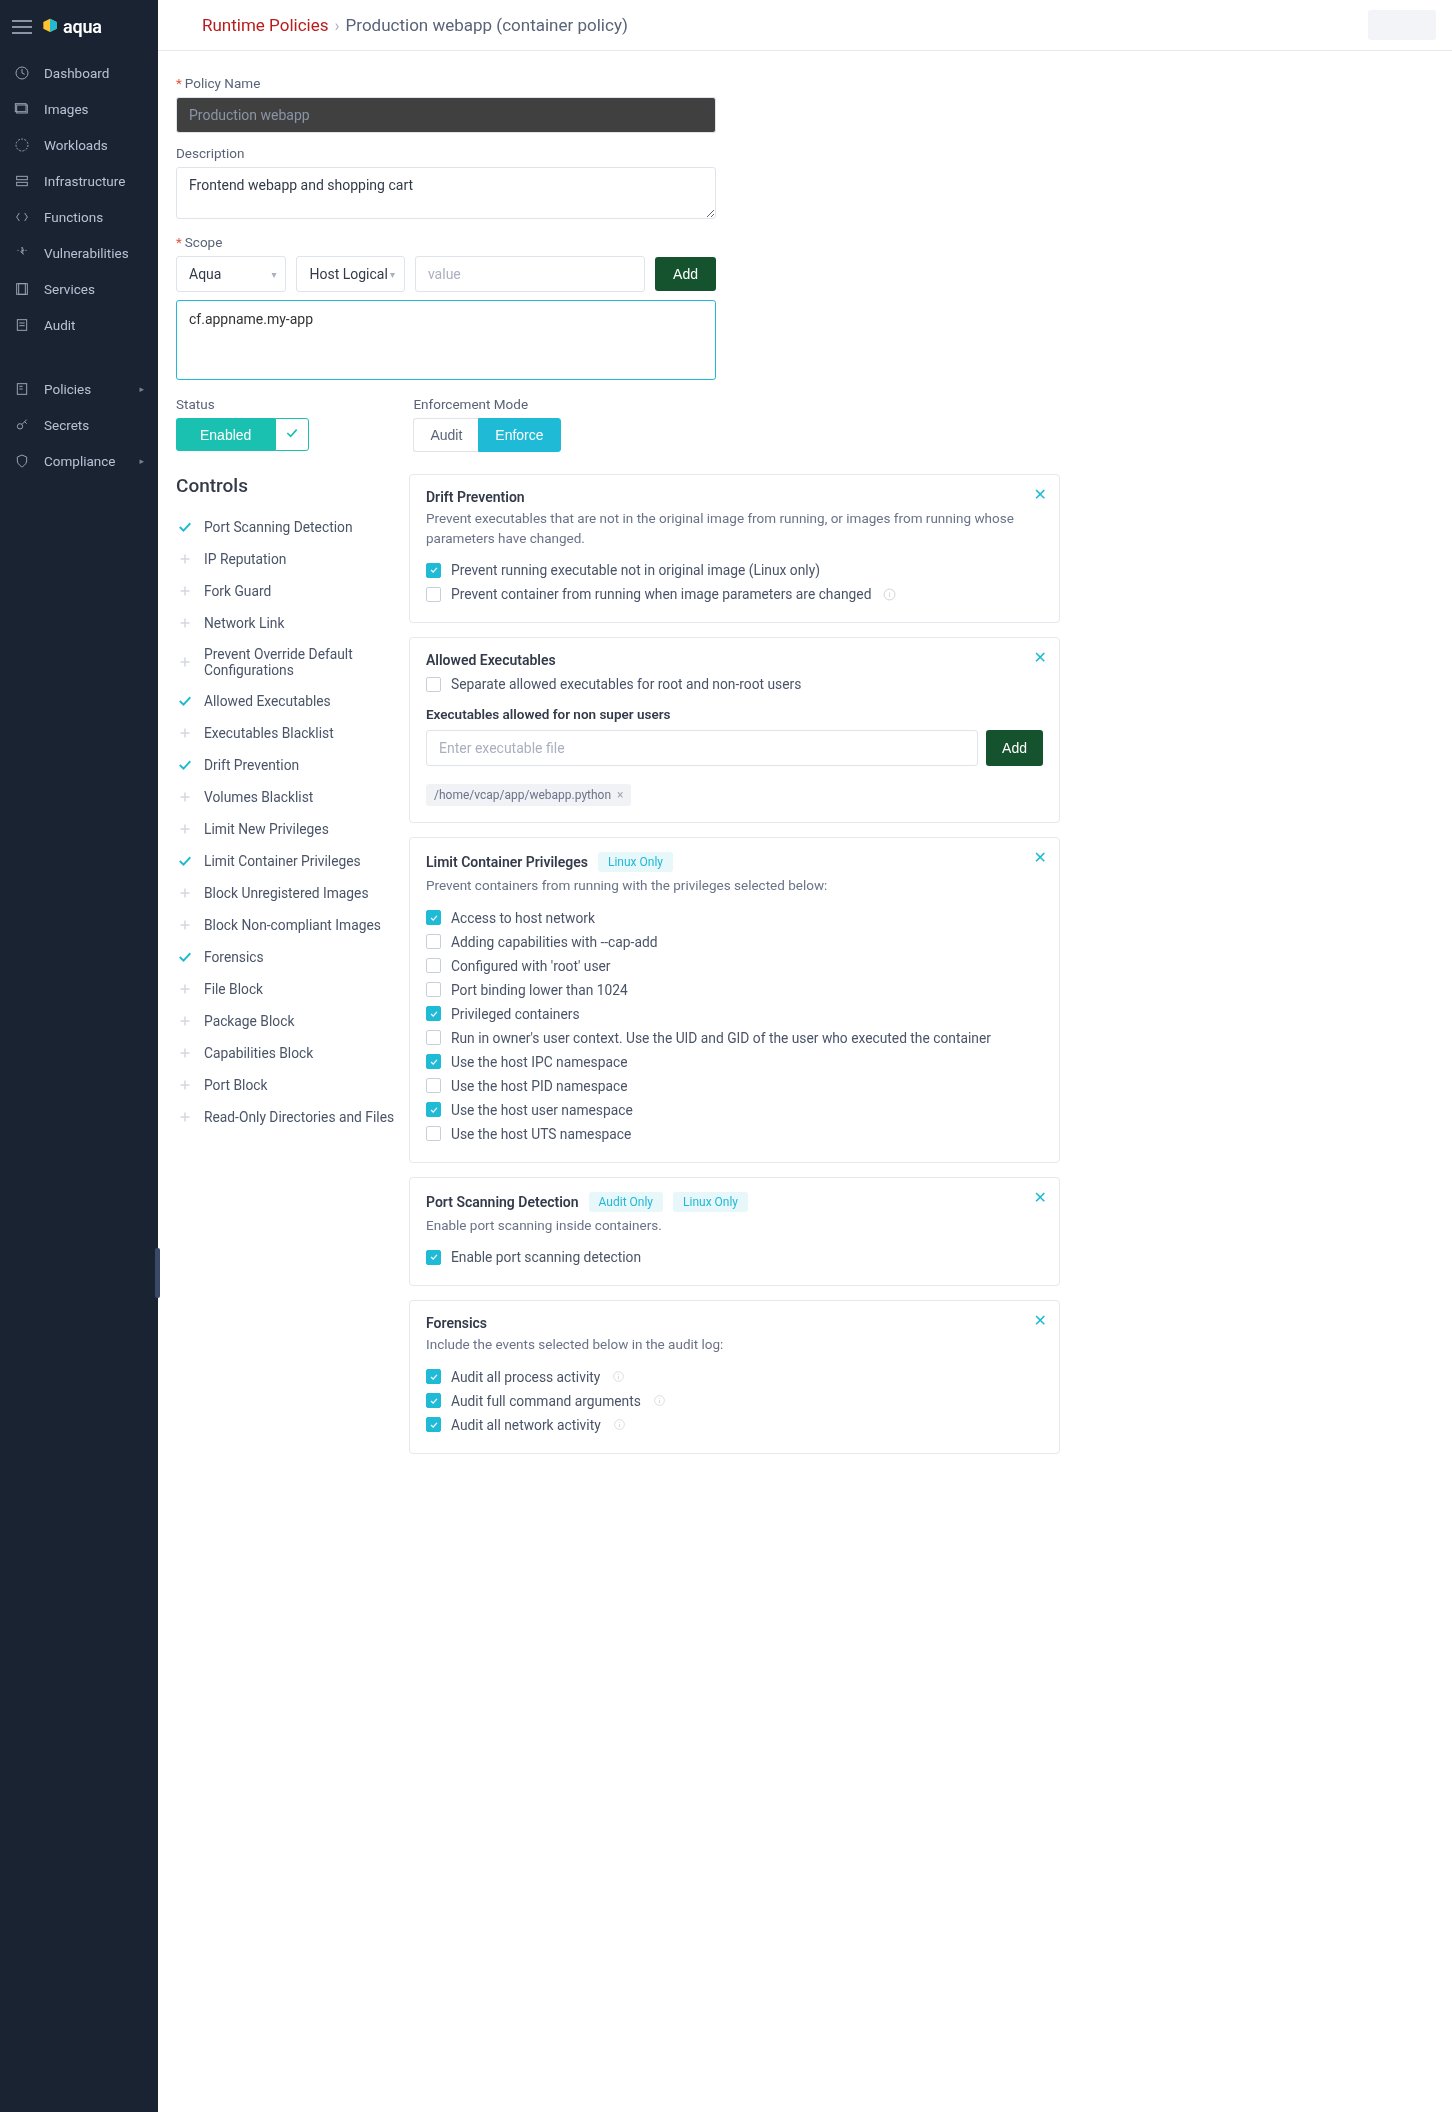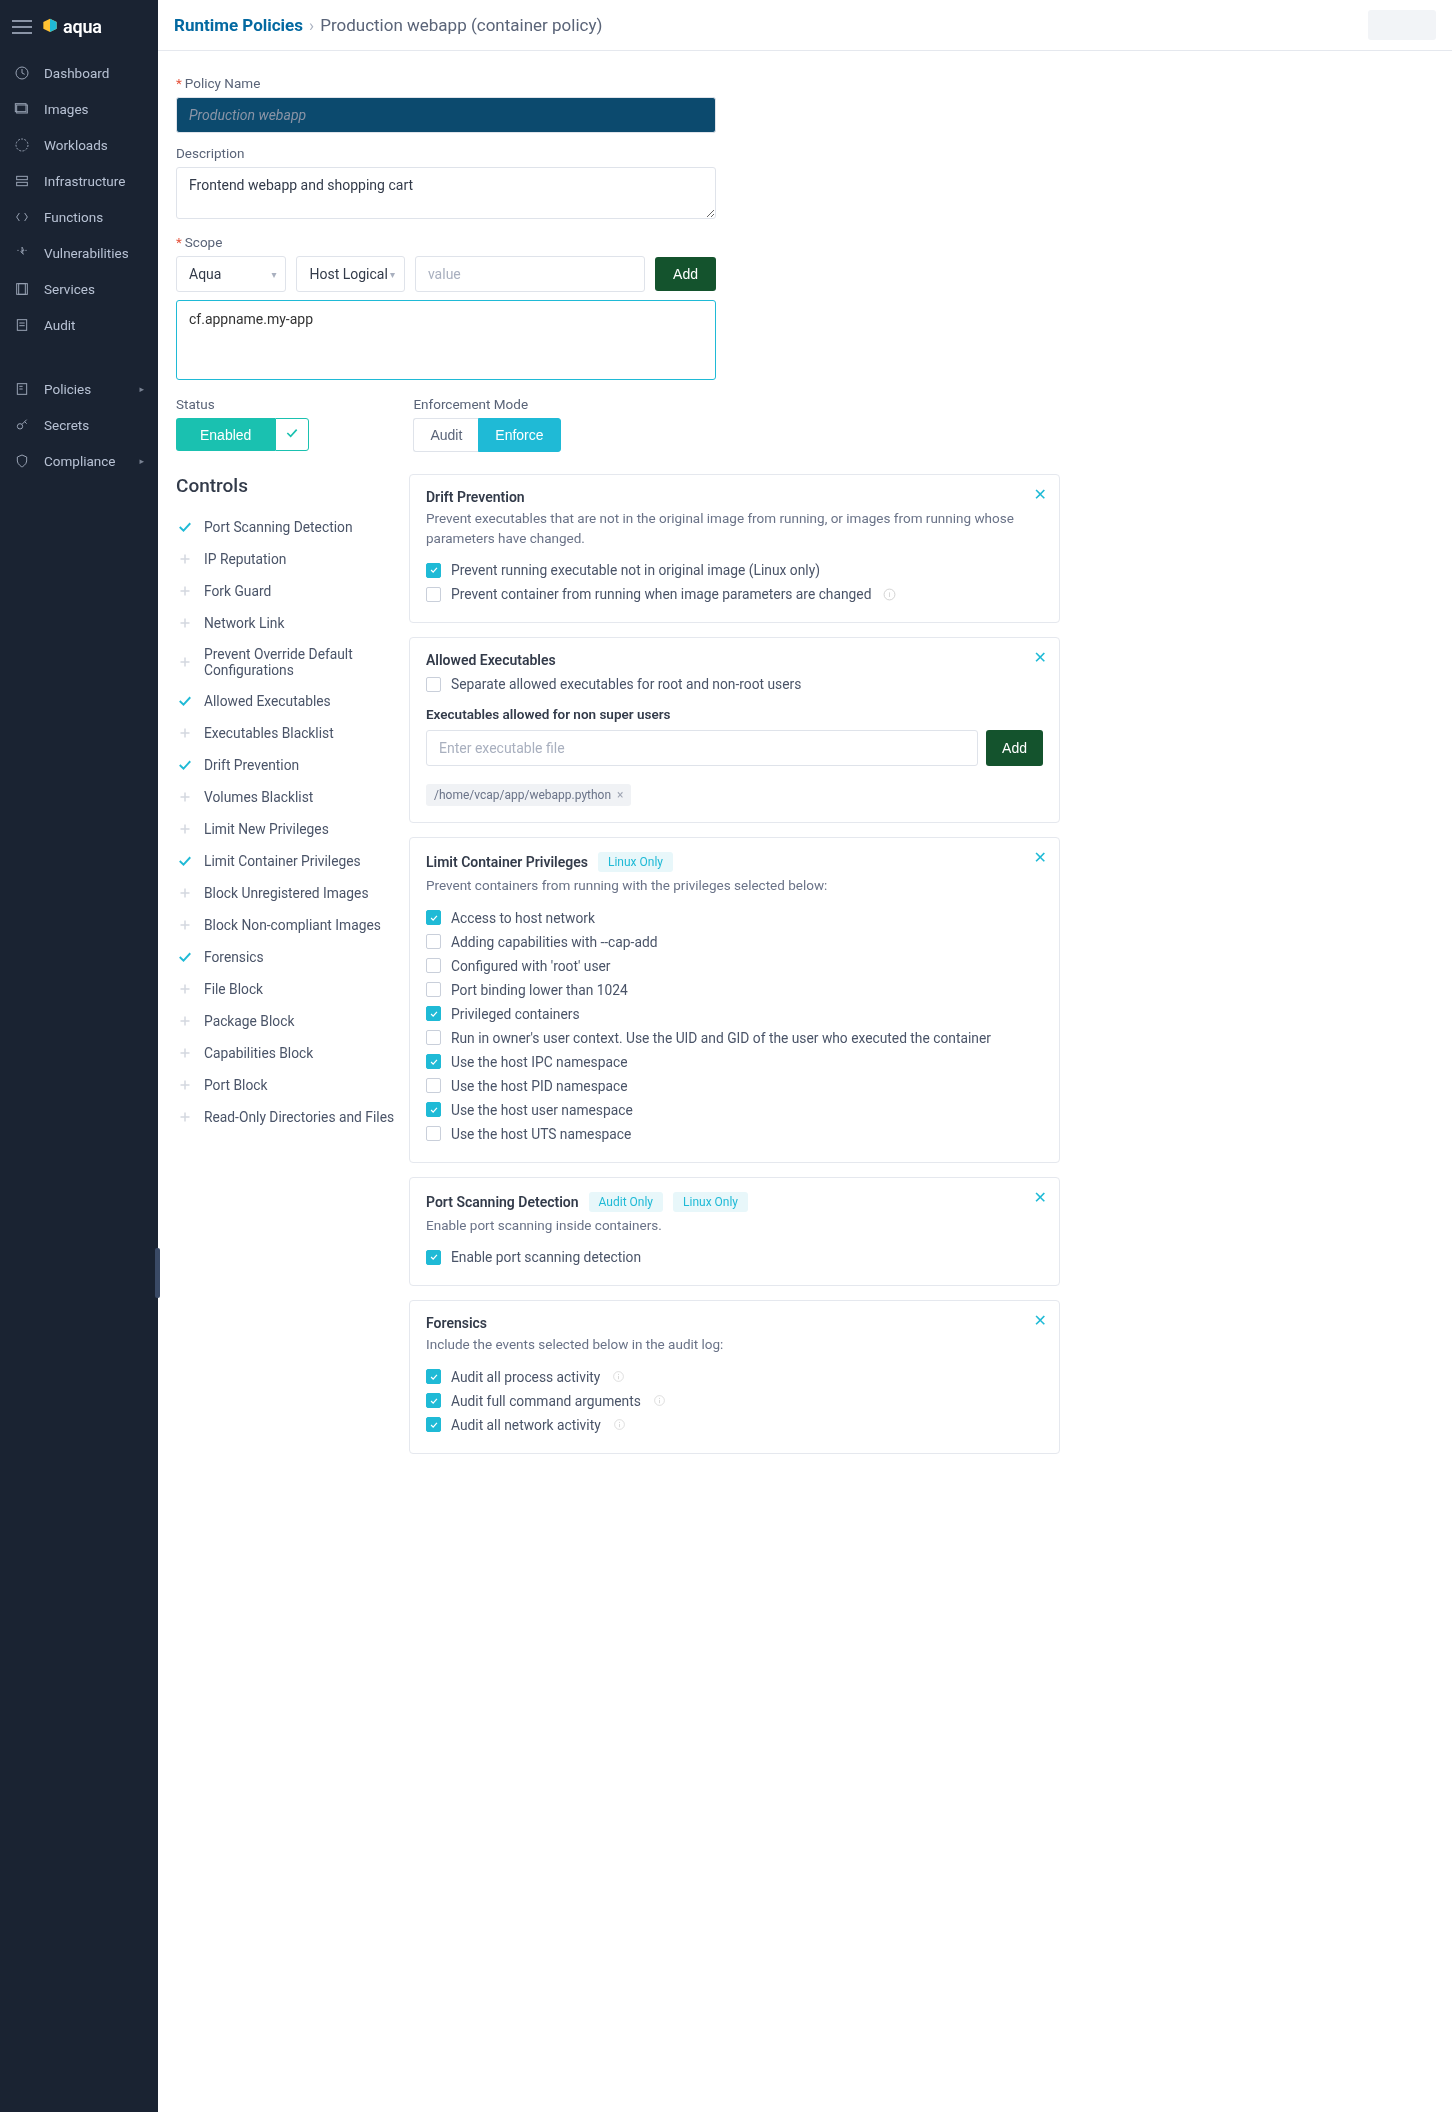--- a/index.html
+++ b/index.html
@@ -14,30 +14,30 @@
 .logo-text { color: #fff; font-weight: 600; font-size: 18px; letter-spacing: -0.2px; }
 .nav-item { display: flex; align-items: center; padding: 10px 14px; cursor: pointer; gap: 14px; font-size: 13.5px; }
 .nav-icon { width: 16px; height: 16px; opacity: 0.8; flex-shrink: 0; }
 .nav-label { flex: 1; }
 .nav-caret { font-size: 9px; opacity: 0.6; }
 .nav-gap { height: 28px; }
 .sidebar-handle { position: absolute; right: -2px; top: 1248px; width: 5px; height: 50px; background: #3a4a66; border-radius: 2px; }
 .main { flex: 1; display: flex; flex-direction: column; background: #fff; }
 .topbar { border-bottom: 1px solid #e5e8ee; padding: 10px 16px; display: flex; align-items: center; }
 .breadcrumb { display: flex; align-items: center; gap: 6px; font-size: 17px; }
-.bc-link { color: #0369a1; cursor: pointer; font-weight: 700; }
+.bc-link { color: #b91c1c; cursor: pointer; font-weight: 400; margin-left: 28px; }
 .bc-sep { color: #a9b0bf; }
 .bc-current { color: #5a6478; font-weight: 400; }
 .topbar-right { margin-left: auto; }
 .top-btn { width: 68px; height: 30px; background: #f2f4f7; border-radius: 3px; }
 .content { padding: 12px 18px 30px 18px; max-width: 920px; }
 .form-label { font-size: 13.5px; color: #5a6478; margin-bottom: 6px; margin-top: 12px; }
 .req { color: #e5533c; margin-right: 3px; }
 .input, .textarea, .select { width: 100%; border: 1px solid #dfe3ea; border-radius: 3px; padding: 9px 12px; font-size: 14px; font-family: inherit; color: #333b4a; background: #fff; }
-.input[disabled] { background: #0c4a6e; color: #8a94a6; font-style: italic; }
+.input[disabled] { background: #404040; color: #8a94a6; }
 .textarea { resize: vertical; min-height: 44px; }
 .input::placeholder, .textarea::placeholder { color: #a9b0bf; }
 .name-input { max-width: 540px; }
 .desc-input { max-width: 540px; }
 .scope-row { display: flex; gap: 10px; margin-top: 6px; max-width: 540px; align-items: center; }
 .select-wrap { position: relative; }
 .select-wrap .caret { position: absolute; right: 10px; top: 50%; transform: translateY(-50%); color: #a9b0bf; font-size: 10px; pointer-events: none; }
 .scope-select1 { width: 112px; }
 .scope-select2 { width: 110px; }
 .scope-value { width: 233px; }

